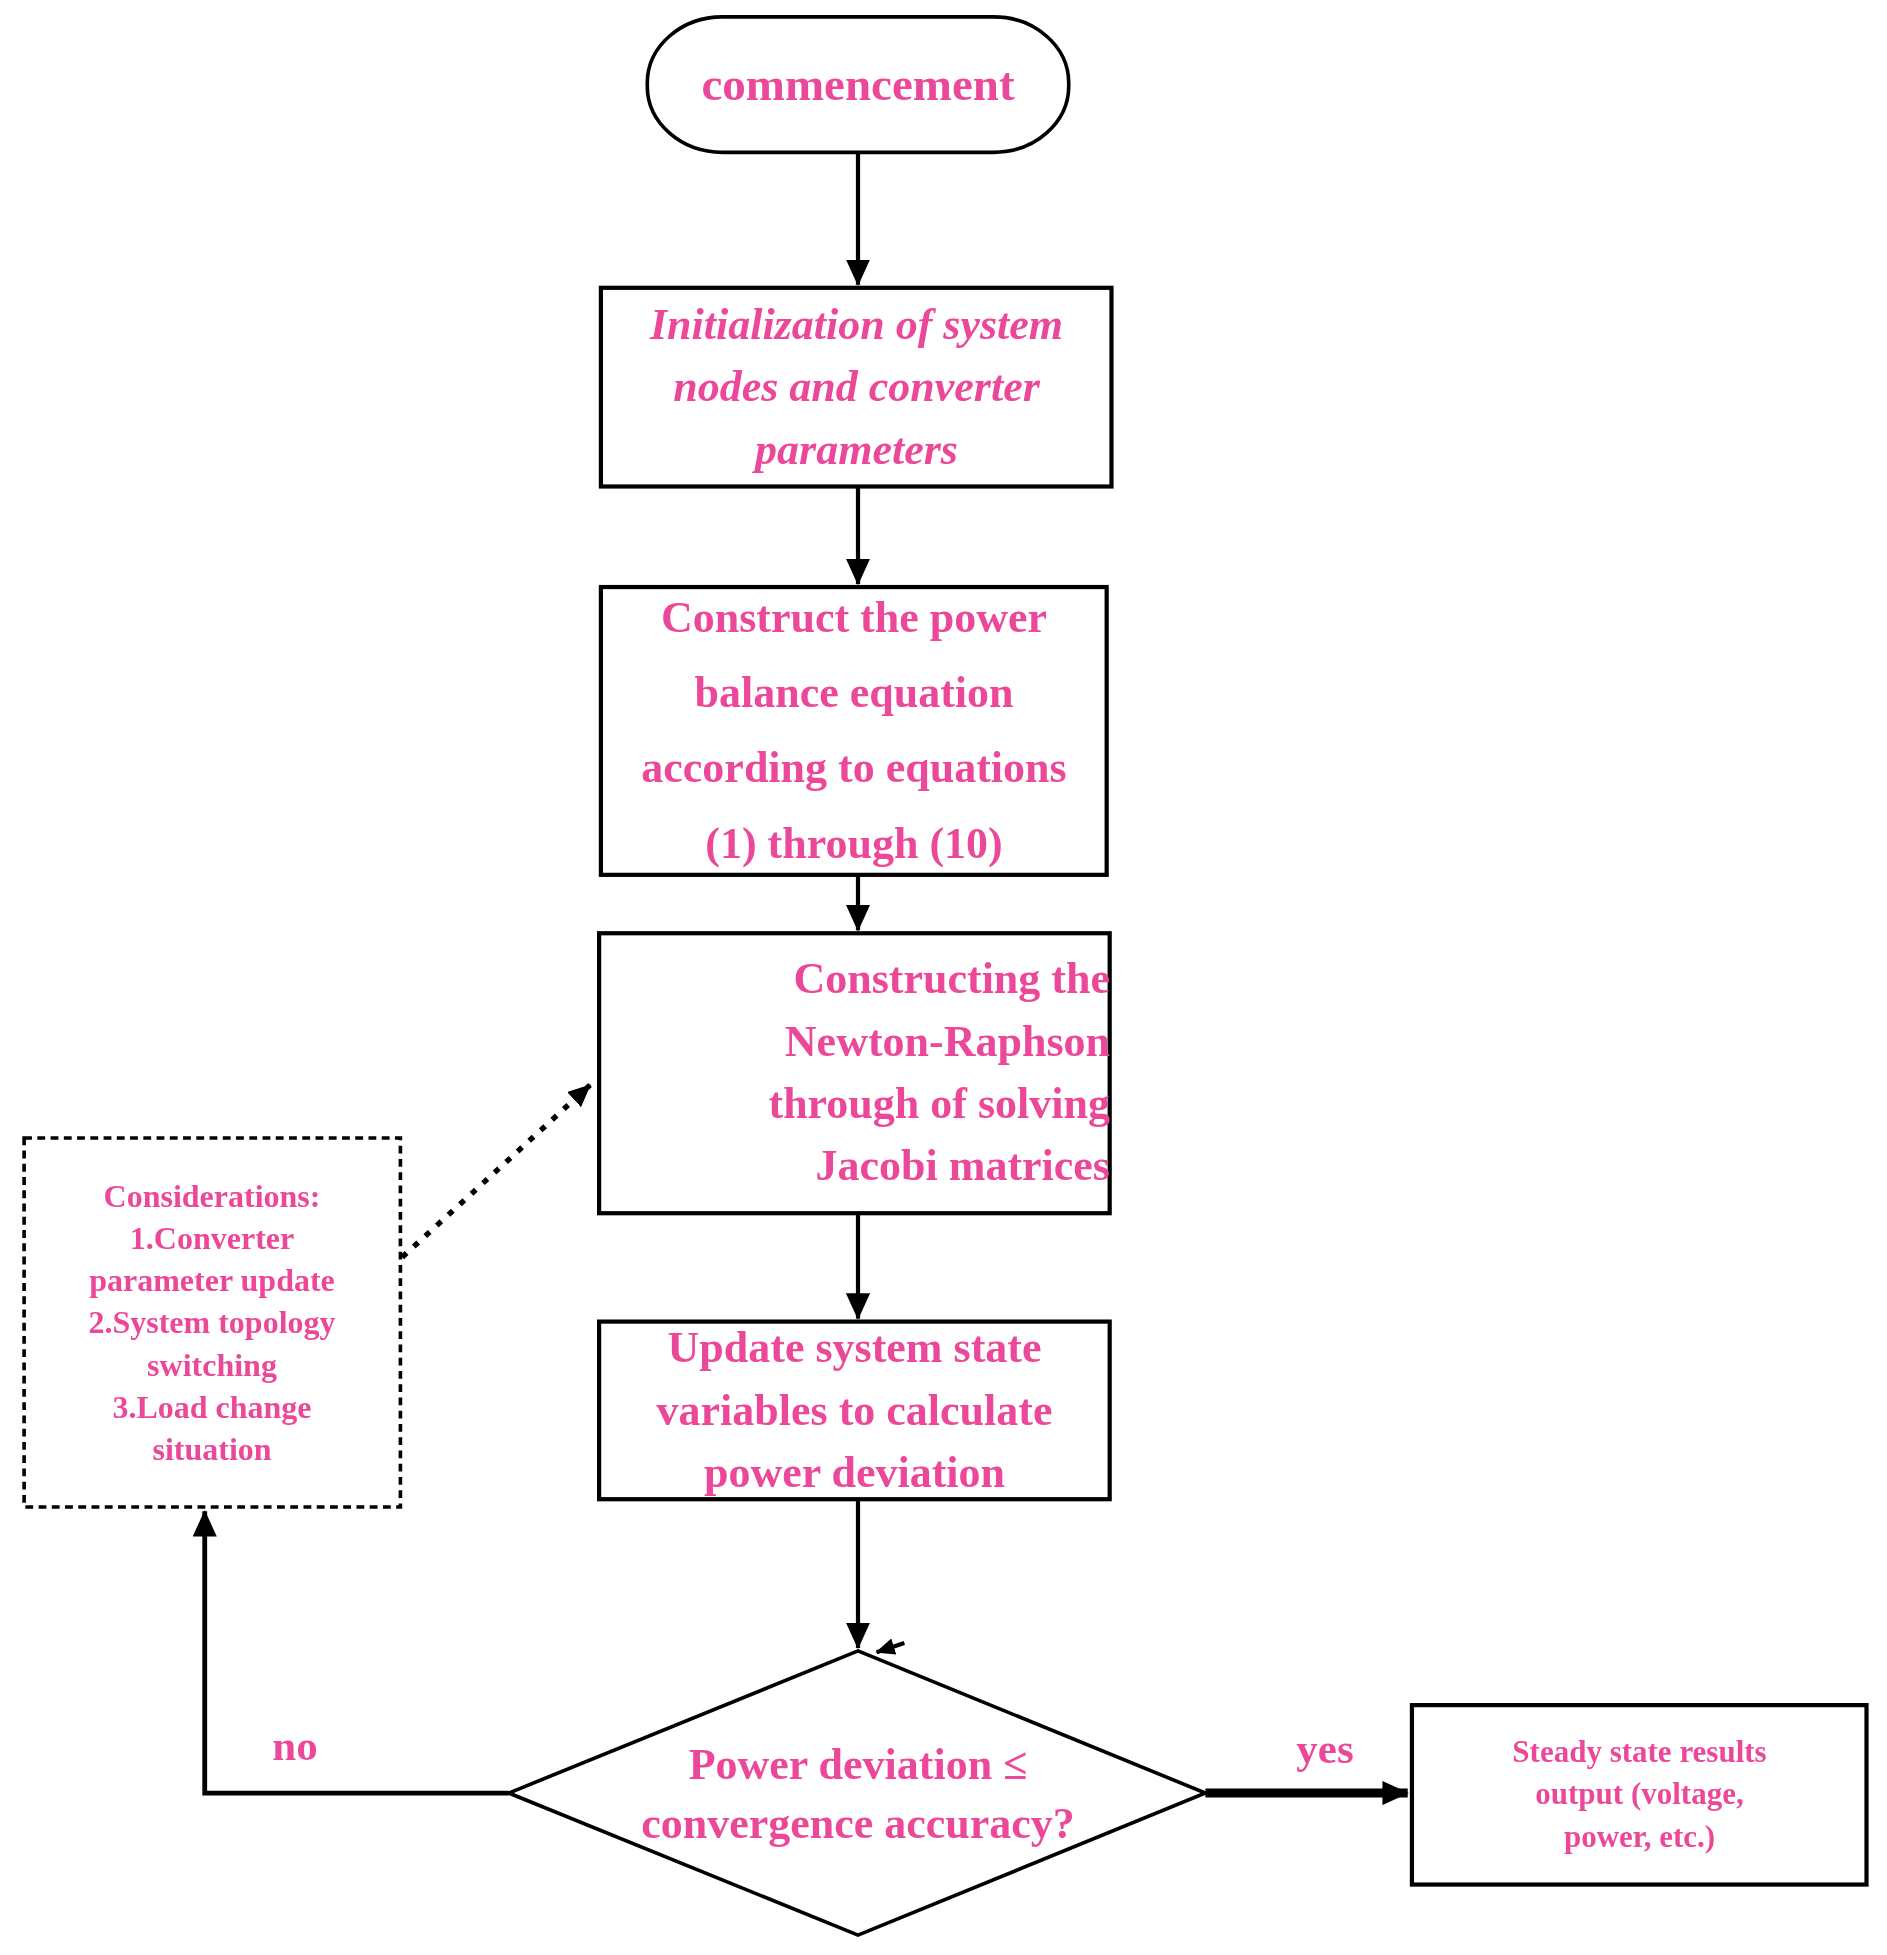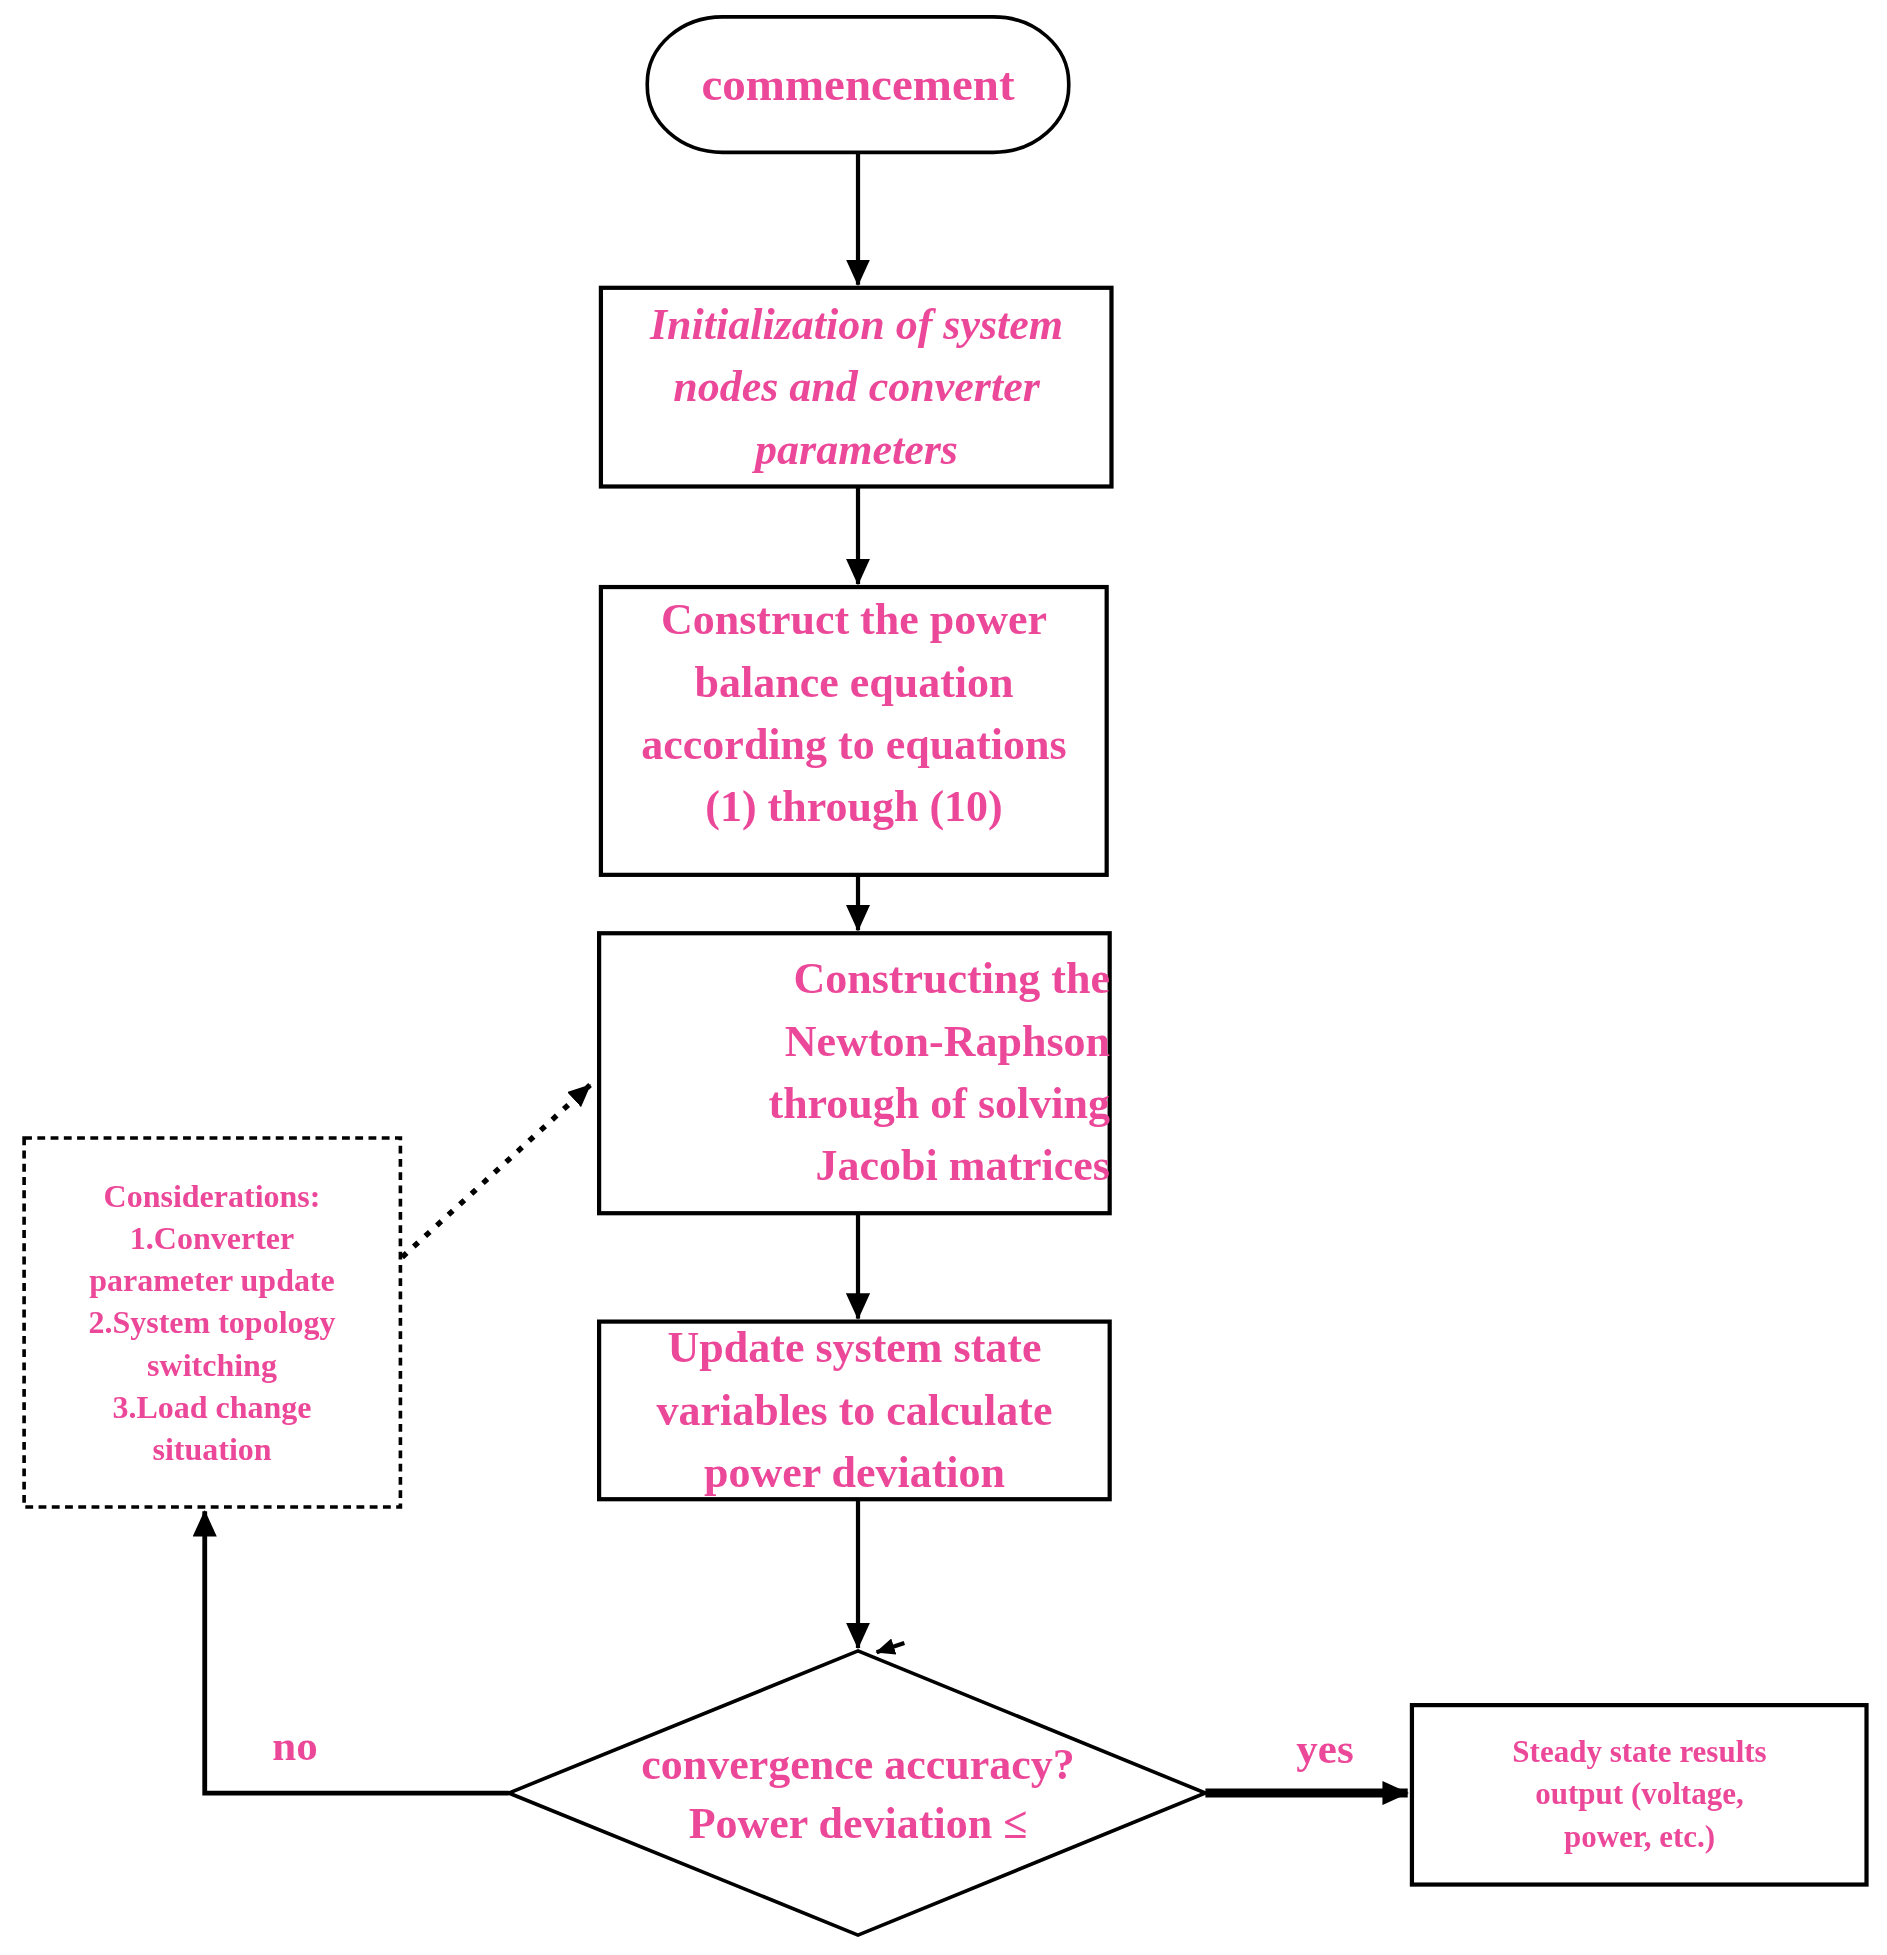--- a/index.html
+++ b/index.html
@@ -83,21 +83,21 @@
   <div class="node-text t-start" style="left:647px; top:17px; width:422px; height:135px;">
     <div class="line">commencement</div>
   </div>
 
   <div class="node-text t-main" style="left:601px; top:288px; width:511px; height:199px;font-style:italic;">
     <div class="line">Initialization of system</div>
     <div class="line">nodes and converter</div>
     <div class="line">parameters</div>
   </div>
 
-  <div class="node-text t-main" style="left:601px; top:570px; width:506px; height:288px;">
+  <div class="node-text t-main" style="left:601px; top:587px; width:506px; height:288px;justify-content:space-between;">
     <div class="line">Construct the power</div>
     <div class="line">balance equation</div>
     <div class="line">according to equations</div>
     <div class="line">(1) through (10)</div>
   </div>
 
   <div class="node-text t-main" style="left:599px; top:933px; width:511px; height:280px;align-items:flex-end;">
     <div class="line">Constructing the</div>
     <div class="line">Newton-Raphson</div>
     <div class="line">through of solving</div>
@@ -114,22 +114,22 @@
     <div class="line">Considerations:</div>
     <div class="line">1.Converter</div>
     <div class="line">parameter update</div>
     <div class="line">2.System topology</div>
     <div class="line">switching</div>
     <div class="line">3.Load change</div>
     <div class="line">situation</div>
   </div>
 
   <div class="node-text t-dec" style="left:545px; top:1704px; width:626px; height:181px;">
+    <div class="line">Power deviation ≤</div>
     <div class="line">convergence accuracy?</div>
-    <div class="line">Power deviation ≤</div>
   </div>
 
   <div class="node-text t-out" style="left:1412px; top:1705px; width:455px; height:179px;">
     <div class="line">Steady state results</div>
     <div class="line">output (voltage,</div>
     <div class="line">power, etc.)</div>
   </div>
 
   <div class="node-text t-label" style="left:235px; top:1713px; width:120px; height:66px;">
     <div class="line">no</div>

